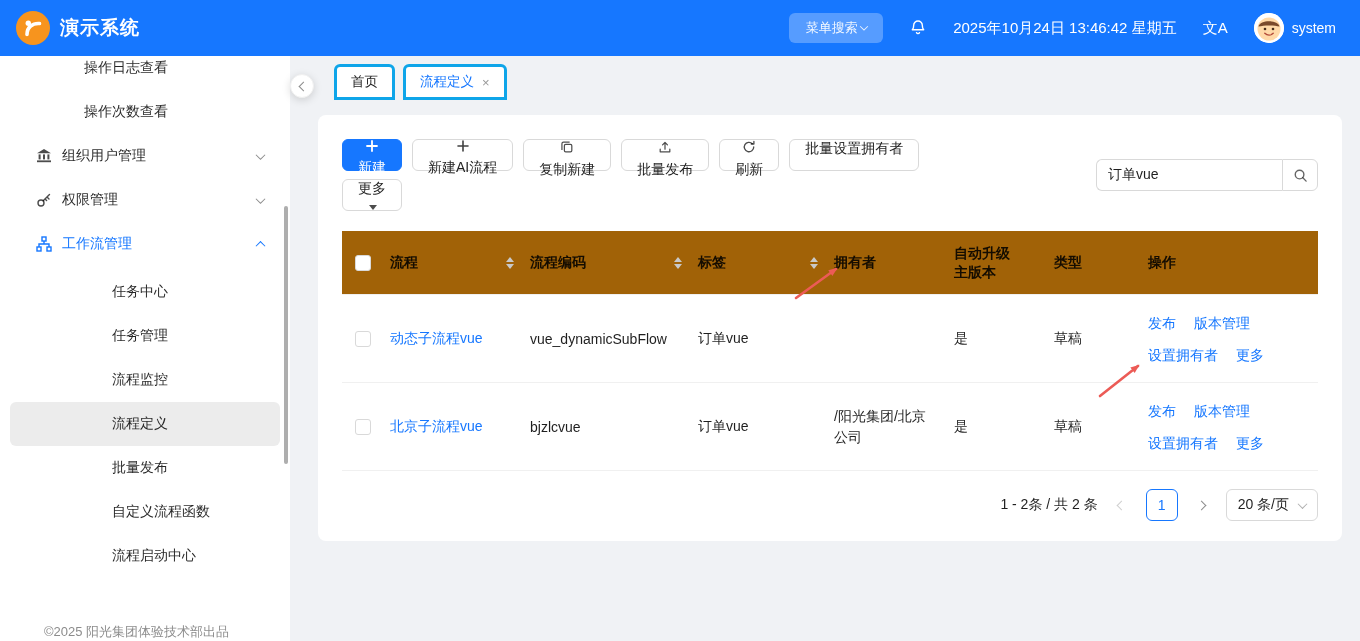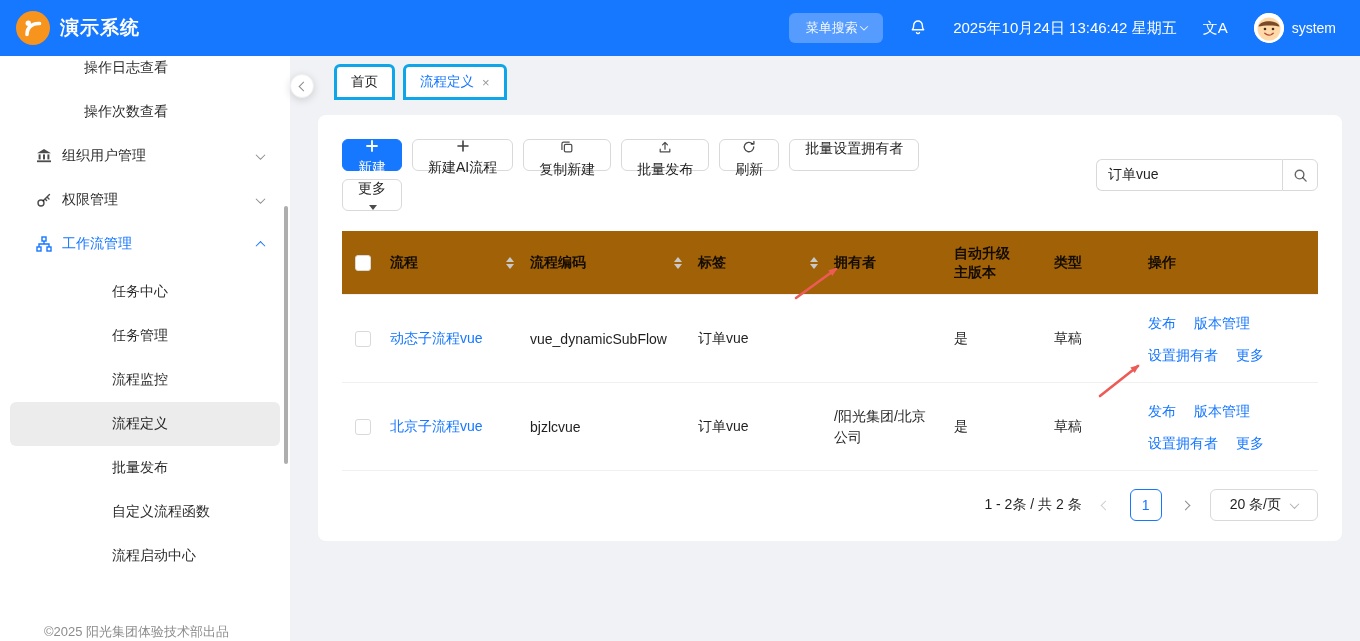--- a/index.html
+++ b/index.html
@@ -99,21 +99,21 @@
 
   
   .pagination{display:flex;align-items:center;justify-content:flex-end;gap:10px;margin-top:18px;}
   .pg-total{color:rgba(0,0,0,.88);}
   .pg-nav{width:28px;height:32px;display:flex;align-items:center;justify-content:center;cursor:pointer;}
   .pg-nav.disabled{color:#cfcfcf;}
   .pg-nav.enabled{color:#8c8c8c;}
   .pg-page{width:32px;height:32px;border:1px solid #1677ff;border-radius:6px;color:#1677ff;display:flex;
     align-items:center;justify-content:center;cursor:pointer;background:#fff;}
   .pg-size{height:32px;border:1px solid #d9d9d9;border-radius:6px;background:#fff;display:flex;align-items:center;
-    gap:10px;padding:0 19px;cursor:pointer;color:rgba(0,0,0,.88);}
+    gap:10px;padding:0 11px;cursor:pointer;color:rgba(0,0,0,.88);}
   .pg-size .chev{color:#b0b0b0;}
 
   .annotations{position:absolute;left:0;top:0;pointer-events:none;z-index:60;}
 </style>
 </head>
 <body>
 
 <header class="topbar">
   <div class="brand">
     <svg class="logo" viewBox="0 0 34 34">

